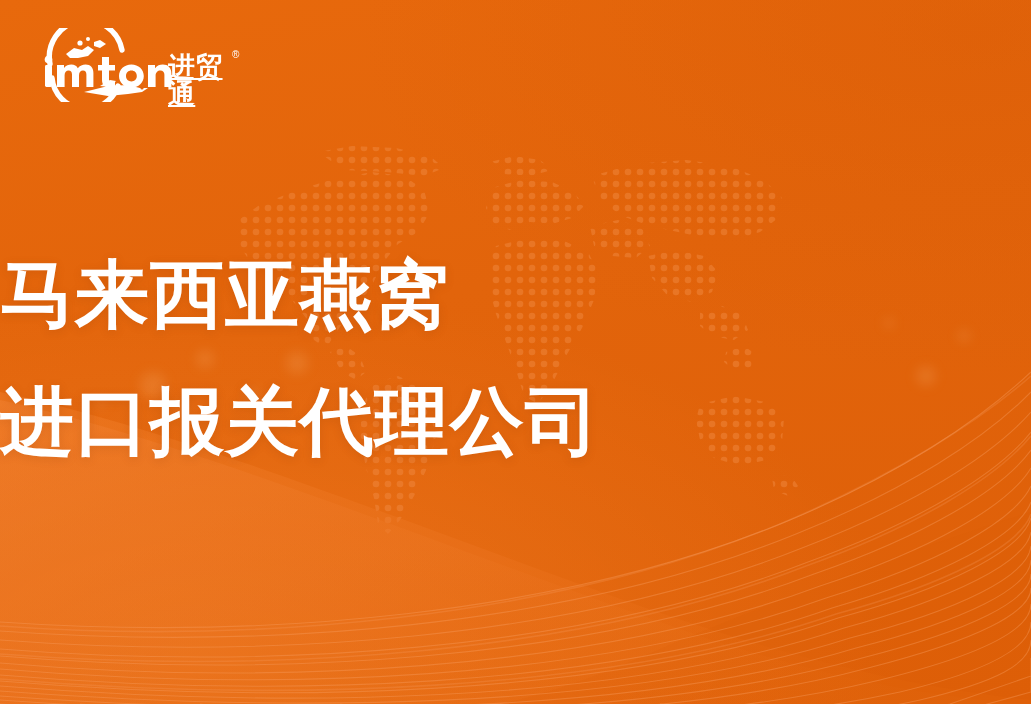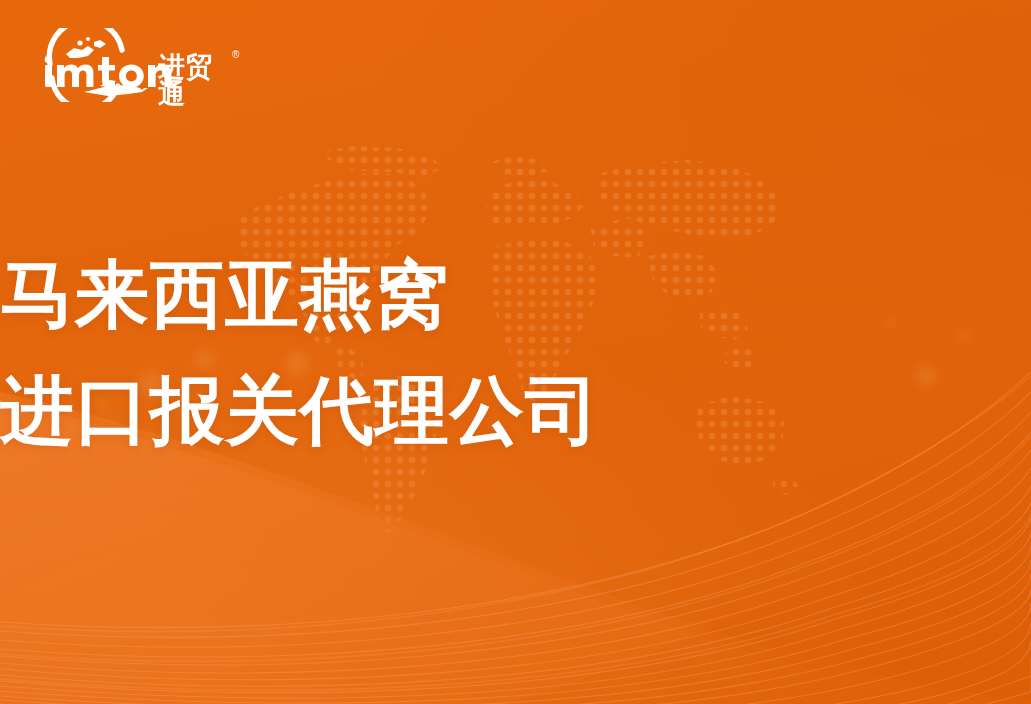--- a/index.html
+++ b/index.html
@@ -62,21 +62,21 @@
     color: #ffffff;
     font-weight: 700;
     letter-spacing: 0.06em;
     line-height: 1.0;
     text-shadow: 0 2px 10px rgba(140,55,0,0.18);
   }
   .headline .line {
     display: block;
   }
   .headline .line1 { font-size: 74px; }
-  .headline .line2 { font-size: 74px; margin-top: 42px; }
+  .headline .line2 { font-size: 74px; margin-top: 53px; }
 </style>
 </head>
 <body>
 
 <div id="poster">
 
   <div class="layer base-grad"></div>
 
   <svg class="layer dotmap" viewBox="0 0 1031 704">
     <defs>
@@ -222,21 +222,21 @@
                  C98.6,53.4 100.8,51.2 100.8,48 C100.8,44.8 98.6,42.6 95.4,42.6 Z"></path>
 
         <path d="M112,59 L112,37 L119,37 L119,40.2 C121,37.6 123.8,36.6 126.8,36.6
                  C132.2,36.6 135.4,40 135.4,45.4 L135.4,59 L128.4,59 L128.4,46.8
                  C128.4,44 127,42.4 124.4,42.4 C121.6,42.4 119.6,44.4 119.6,47.6
                  L119.6,59 Z"></path>
       </g>
     </svg>
 
     
-    <div style="position:absolute; left:122px; top:26px; color:#ffffff; font-size:27px; font-weight:700; letter-spacing:0.01em; line-height:1;">进贸通</div>
+    <div style="position:absolute; left:132px; top:26px; color:#ffffff; font-size:27px; font-weight:700; letter-spacing:0.01em; line-height:1;text-decoration:underline;">进贸通</div>
     <div style="position:absolute; left:196px; top:22px; color:#ffffff; font-size:10px; line-height:1;">®</div>
   </div>
 
   <div class="headline">
     <span class="line line1">马来西亚燕窝</span>
     <span class="line line2">进口报关代理公司</span>
   </div>
 
 </div>
 

